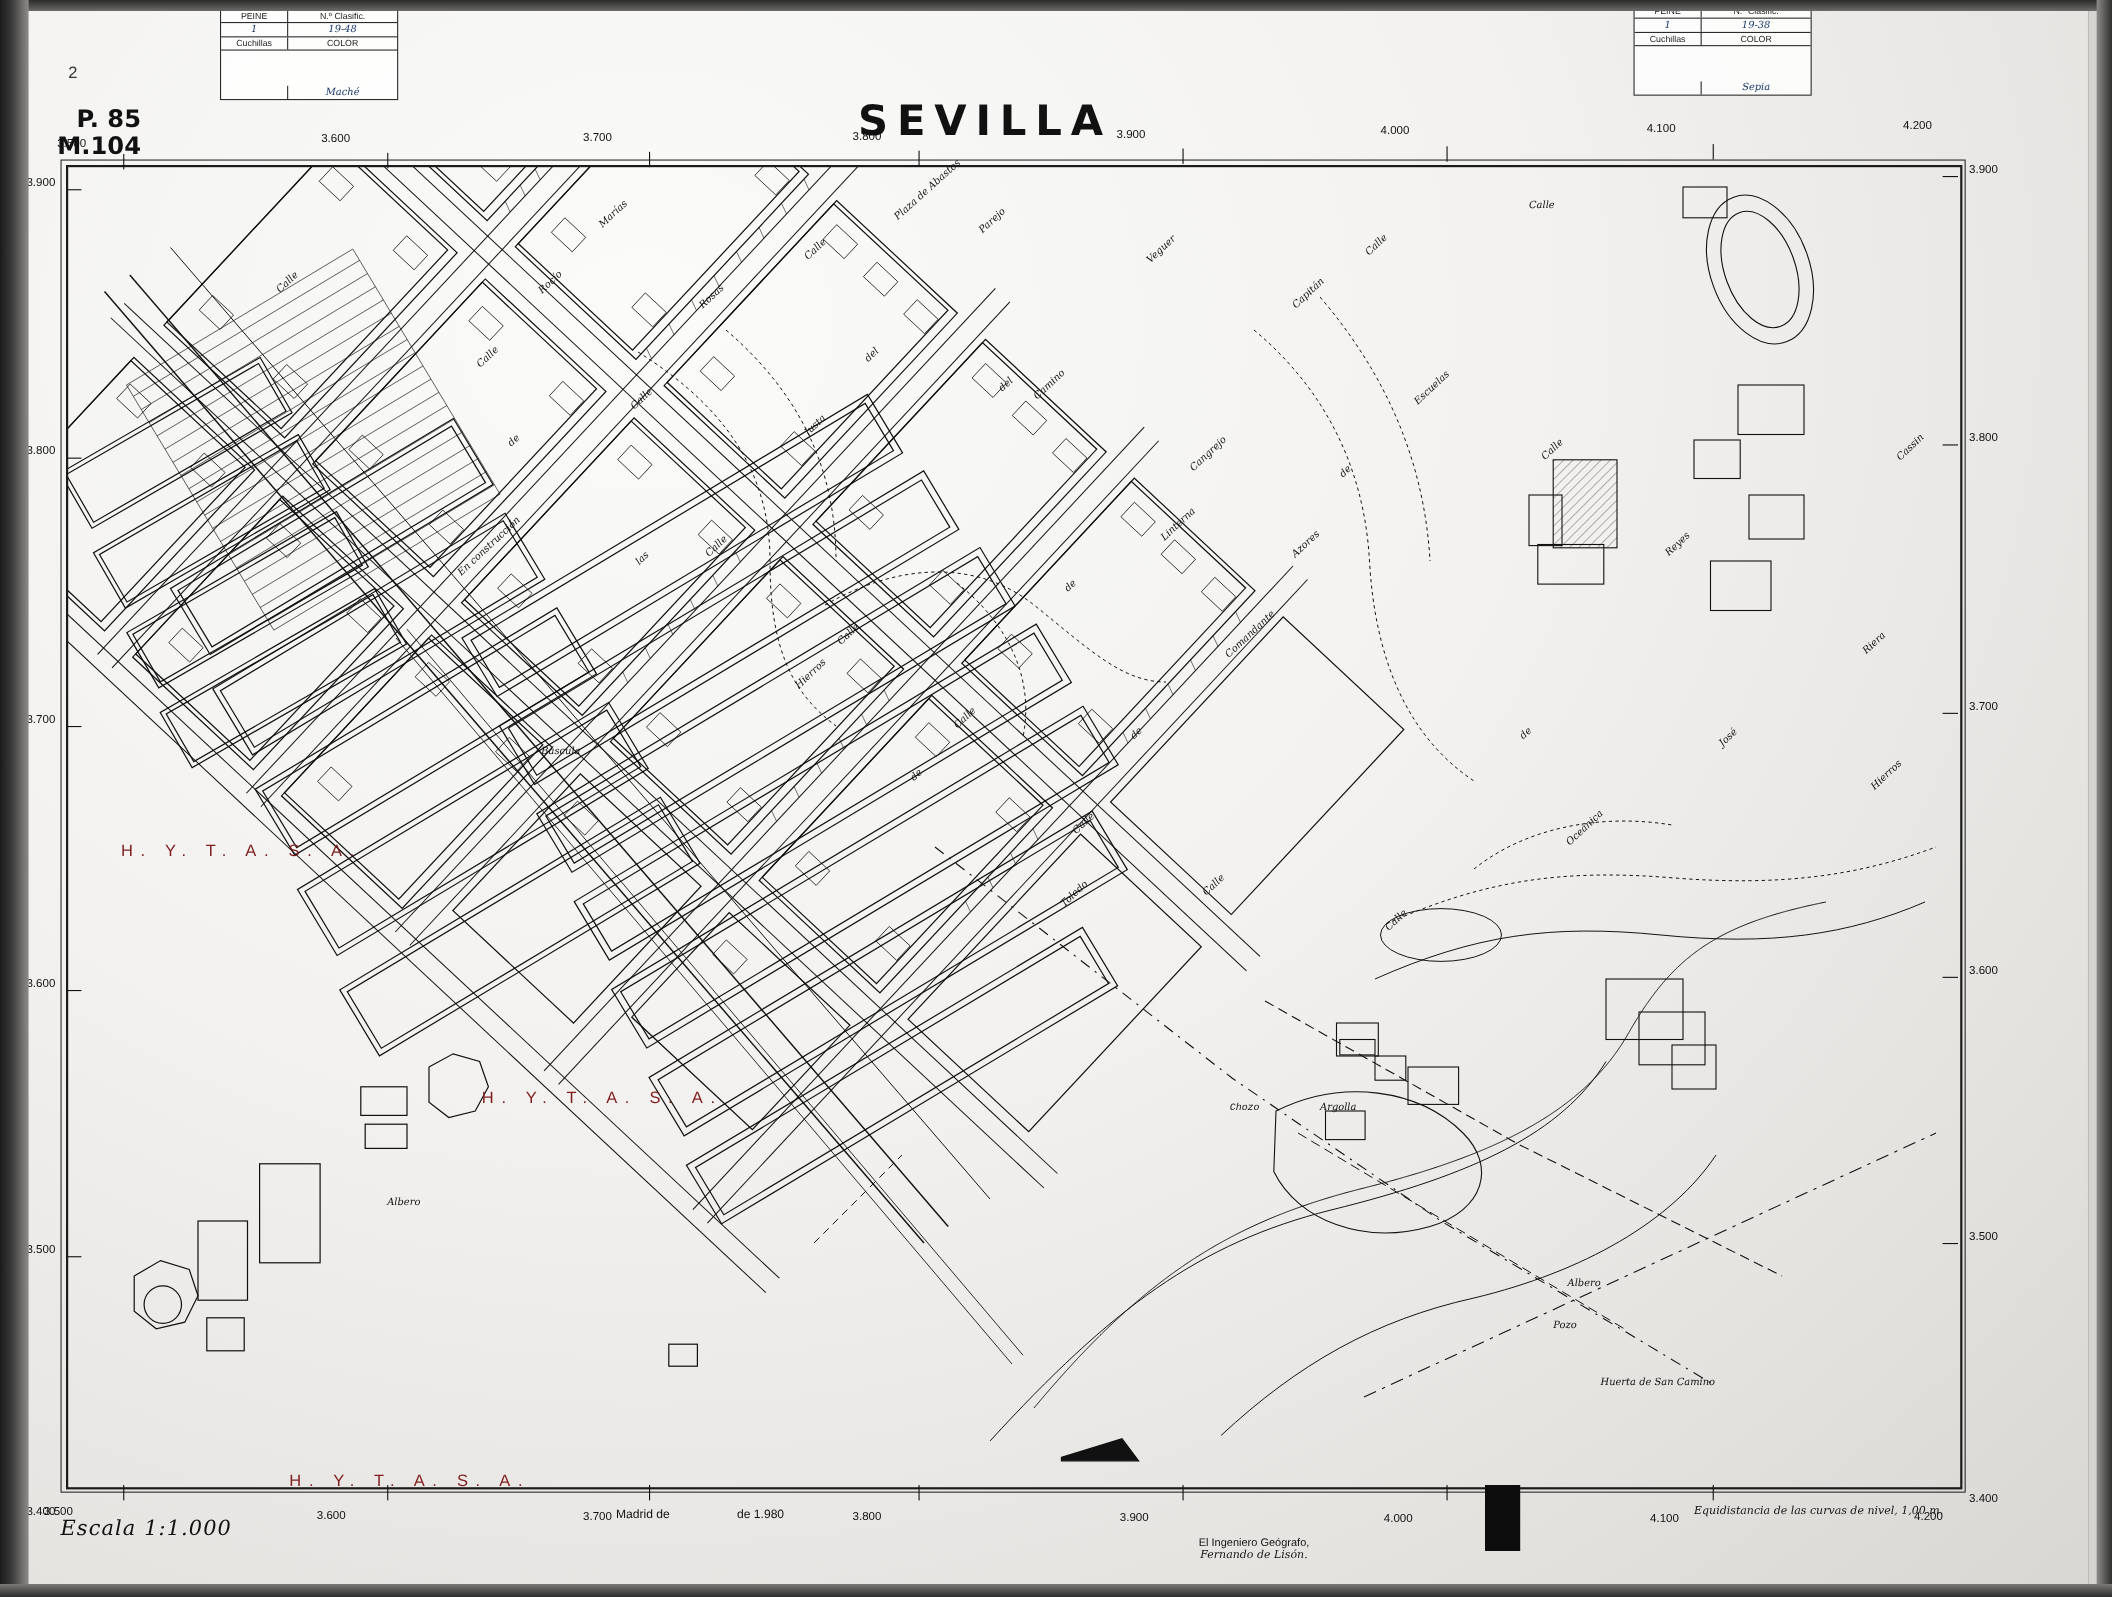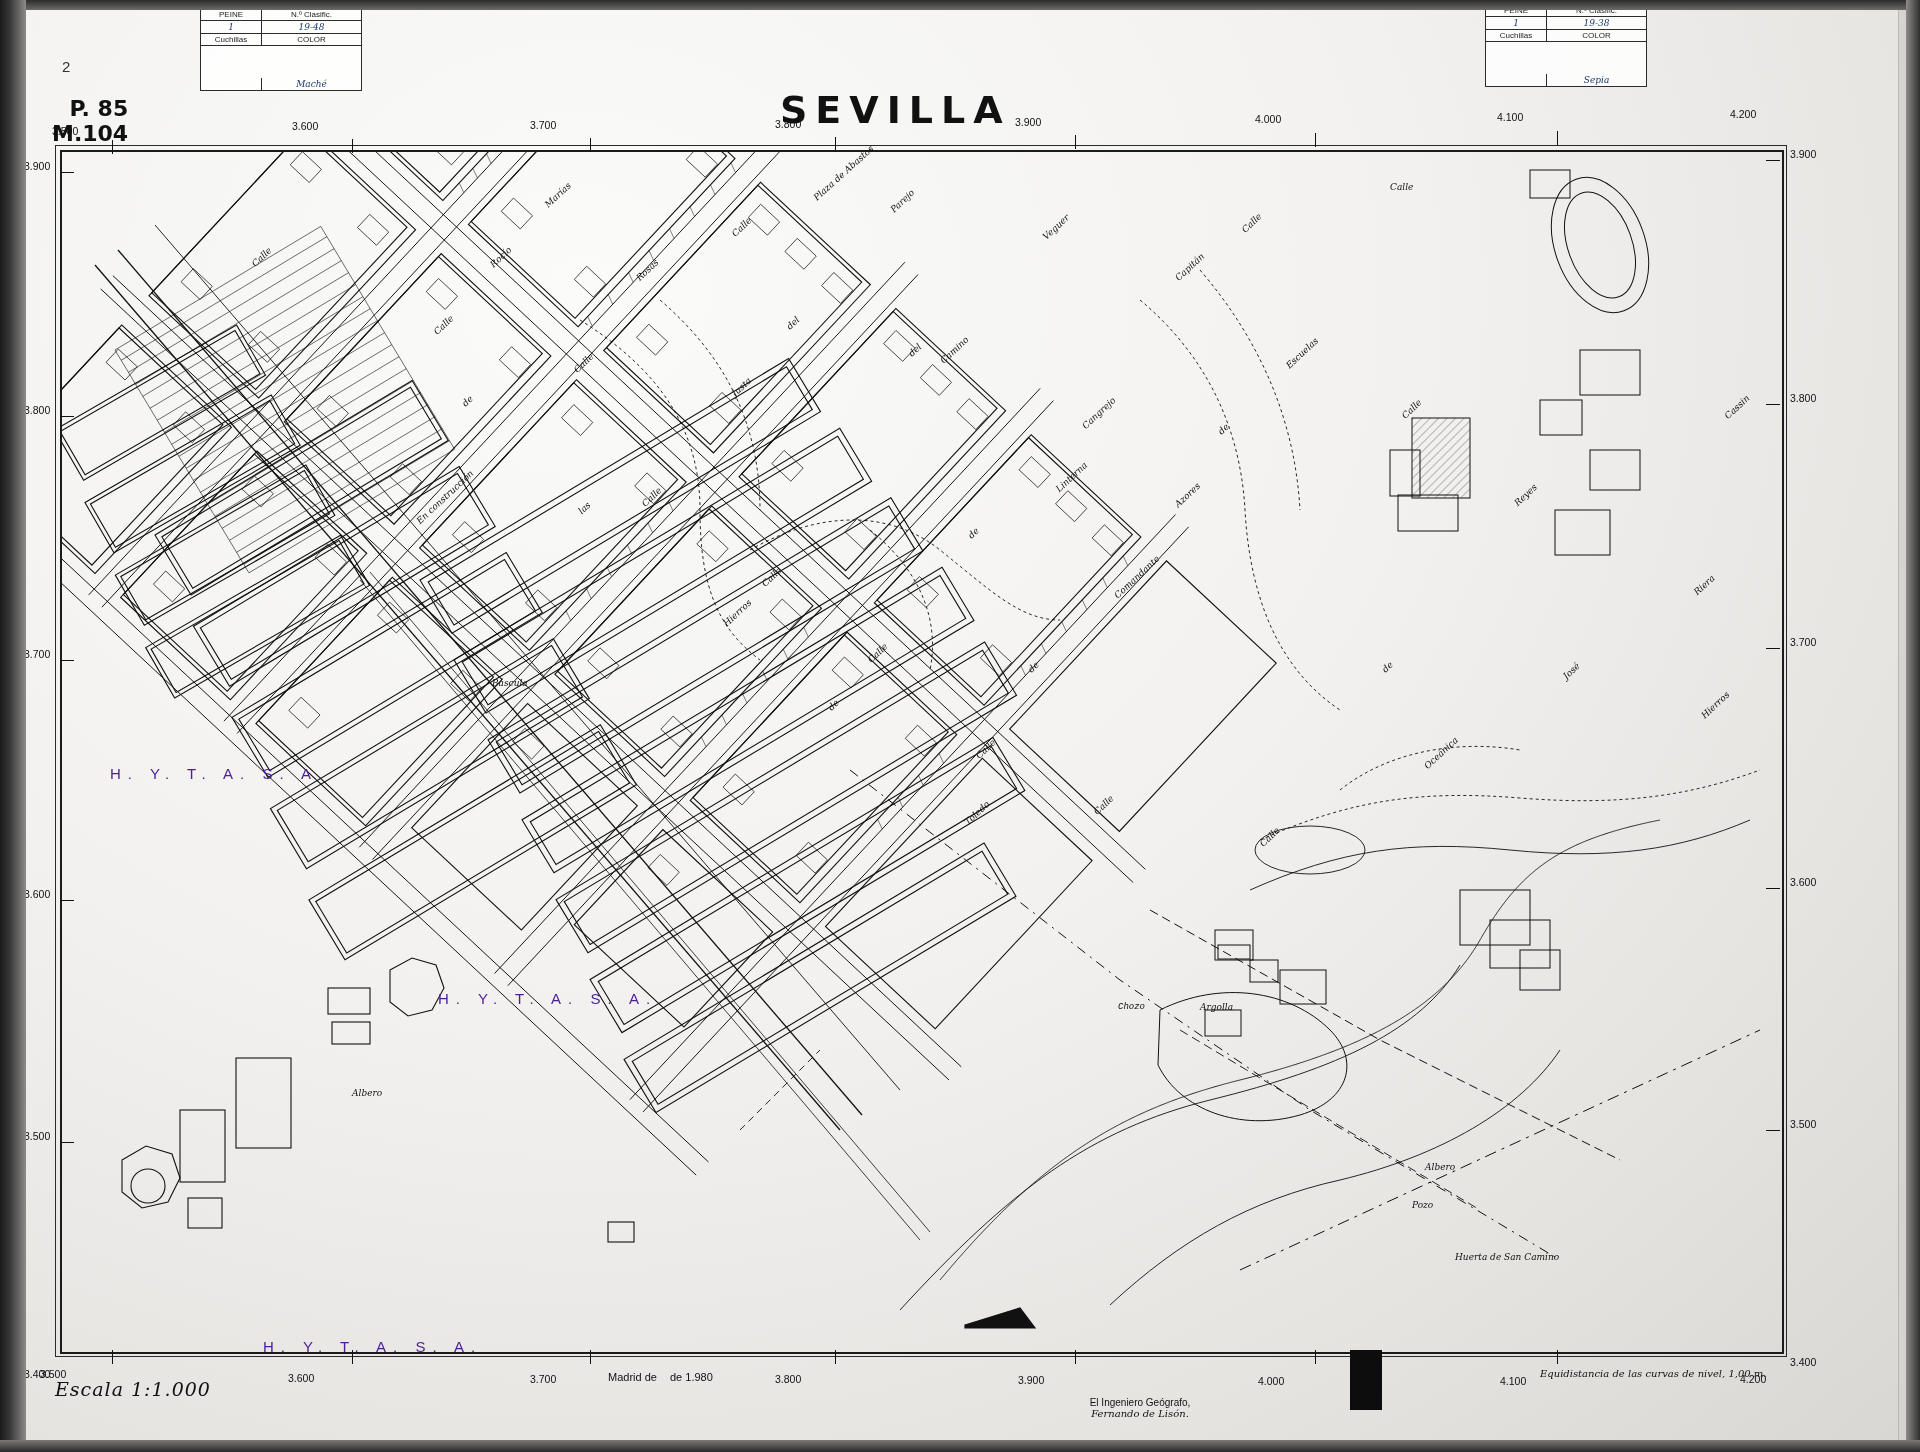--- a/index.html
+++ b/index.html
@@ -36,21 +36,21 @@
   .stamp .row:last-child{border-bottom:none;margin-top:32px;}
   .hand{font-family:"DejaVu Serif",serif;font-style:italic;font-size:9px;color:#1b3a6b;}
 
   
   .coord{position:absolute;font-size:10.5px;color:#111;font-family:"Liberation Sans",sans-serif;white-space:nowrap;}
   .tick{position:absolute;background:#111;}
 
   
   .mapsvg{position:absolute;left:60px;top:150px;}
 
-  .block-label{position:absolute;font-size:15px;letter-spacing:7px;color:#4c1d95;font-weight:500;text-align:center;}
+  .block-label{position:absolute;font-size:15px;letter-spacing:7px;color:#7f1d1d;font-weight:500;text-align:center;}
   .mini-i{position:absolute;font-size:9px;color:#111;font-style:italic;font-family:"DejaVu Serif",serif;}
 
   .scale-text{position:absolute;left:55px;top:1378px;font-size:19px;color:#111;font-family:"DejaVu Serif",serif;font-style:italic;letter-spacing:1px;}
   .credit{position:absolute;font-size:10px;color:#111;text-align:center;}
   .credit .l2{font-style:italic;font-family:"DejaVu Serif",serif;}
   .equid{position:absolute;font-size:10px;color:#111;font-style:italic;font-family:"DejaVu Serif",serif;}
 
   .bottomtext{position:absolute;font-size:11px;color:#111;}
 
   .blackbar{position:absolute;background:#0d0d0d;}
@@ -555,21 +555,21 @@
   <div class="mini-i" style="left:962px;top:808px;transform:rotate(-43deg);">Toledo</div>
   <div class="mini-i" style="left:1420px;top:748px;transform:rotate(-43deg);">Oceánica</div>
   <div class="mini-i" style="left:1512px;top:490px;transform:rotate(-43deg);">Reyes</div>
   <div class="mini-i" style="left:1562px;top:666px;transform:rotate(-43deg);">José</div>
   <div class="mini-i" style="left:1692px;top:580px;transform:rotate(-43deg);">Riera</div>
   <div class="mini-i" style="left:1698px;top:700px;transform:rotate(-43deg);">Hierros</div>
   <div class="mini-i" style="left:1722px;top:402px;transform:rotate(-43deg);">Cassin</div>
 
   <div class="scale-text">Escala 1:1.000</div>
 
-  <div class="bottomtext" style="left:560px;top:1371px;margin-left:48px;">Madrid de</div>
+  <div class="bottomtext" style="left:560px;top:1371px;">Madrid de</div>
   <div class="bottomtext" style="left:670px;top:1371px;">de 1.980</div>
 
   <div class="credit" style="left:1020px;top:1370px;width:240px;margin-top:27px;">
     <div>El Ingeniero Geógrafo,</div>
     <div class="l2">Fernando de Lisón.</div>
   </div>
 
   <div class="equid" style="left:1540px;top:1368px;">Equidistancia de las curvas de nivel, 1,00 m.</div>
 
   <div class="blackbar" style="left:1350px;top:1350px;width:32px;height:60px;"></div>

